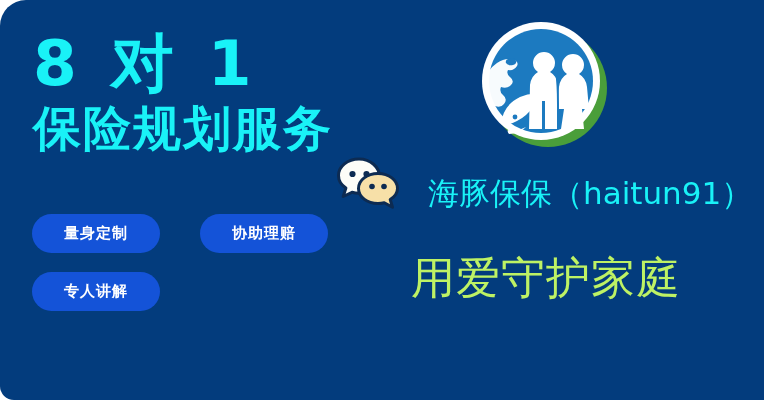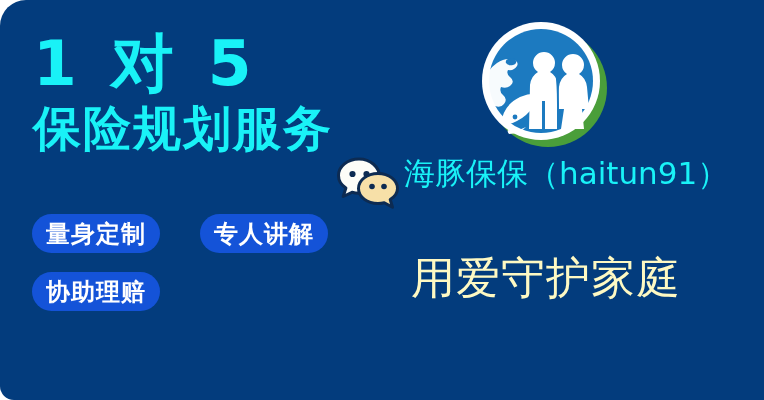--- a/index.html
+++ b/index.html
@@ -62,21 +62,21 @@
     display: grid;
     grid-template-columns: 128px 128px;
     grid-template-rows: 39px 39px;
     column-gap: 40px;
     row-gap: 19px;
   }
   .pill {
     background: #1453d8;
     border-radius: 20px;
     color: #ffffff;
-    font-size: 24px;
+    font-size: 15px;
     font-weight: bold;
     letter-spacing: 1px;
     display: flex;
     align-items: center;
     justify-content: center;
     box-sizing: border-box;
     font-family: "DejaVu Sans", "Liberation Sans", sans-serif;
     user-select: none;
   }
 
@@ -89,61 +89,62 @@
     height: 132px;
   }
   #logo-mark svg { display: block; width: 132px; height: 132px; }
 
   
   #wechat-row {
     position: absolute;
     left: 336px;
     top: 156px;
     display: flex;
-    align-items: flex-start;
+    align-items: flex-end;
+    gap: 24px;
   }
   #wechat-icon { width: 64px; height: 54px; flex: 0 0 auto; }
   #wechat-icon svg { display: block; width: 64px; height: 54px; }
   #wechat-handle {
     color: #19f2f7;
     font-size: 31px;
     line-height: 34px;
     font-weight: normal;
     white-space: nowrap;
     margin-left: 4px;
     font-family: "DejaVu Sans", "Liberation Sans", sans-serif;
   }
 
   
   #slogan {
     position: absolute;
     left: 411px;
     top: 253px;
-    color: #fef9c3;
+    color: #bef264;
     font-size: 44px;
     line-height: 50px;
     letter-spacing: 1px;
     white-space: nowrap;
     font-family: "DejaVu Sans", "Liberation Sans", sans-serif;
   }
 </style>
 </head>
 <body>
 
 <div id="banner">
 
   <div id="headline-block">
-    <div class="headline-1">1 对 5</div>
+    <div class="headline-1">8 对 1</div>
     <div class="headline-2">保险规划服务</div>
   </div>
 
   <div id="pill-grid">
     <div class="pill">量身定制</div>
+    <div class="pill">协助理赔</div>
     <div class="pill">专人讲解</div>
-    <div class="pill">协助理赔</div>
   </div>
 
   <div id="logo-mark">
     <svg viewBox="0 0 132 132" xmlns="http://www.w3.org/2000/svg">
 
       <circle cx="70" cy="70" r="59" fill="#4a9e3a"></circle>
 
       <circle cx="63" cy="63" r="59" fill="#ffffff"></circle>
 
       <circle cx="63" cy="63" r="52" fill="#1c7ac0"></circle>

